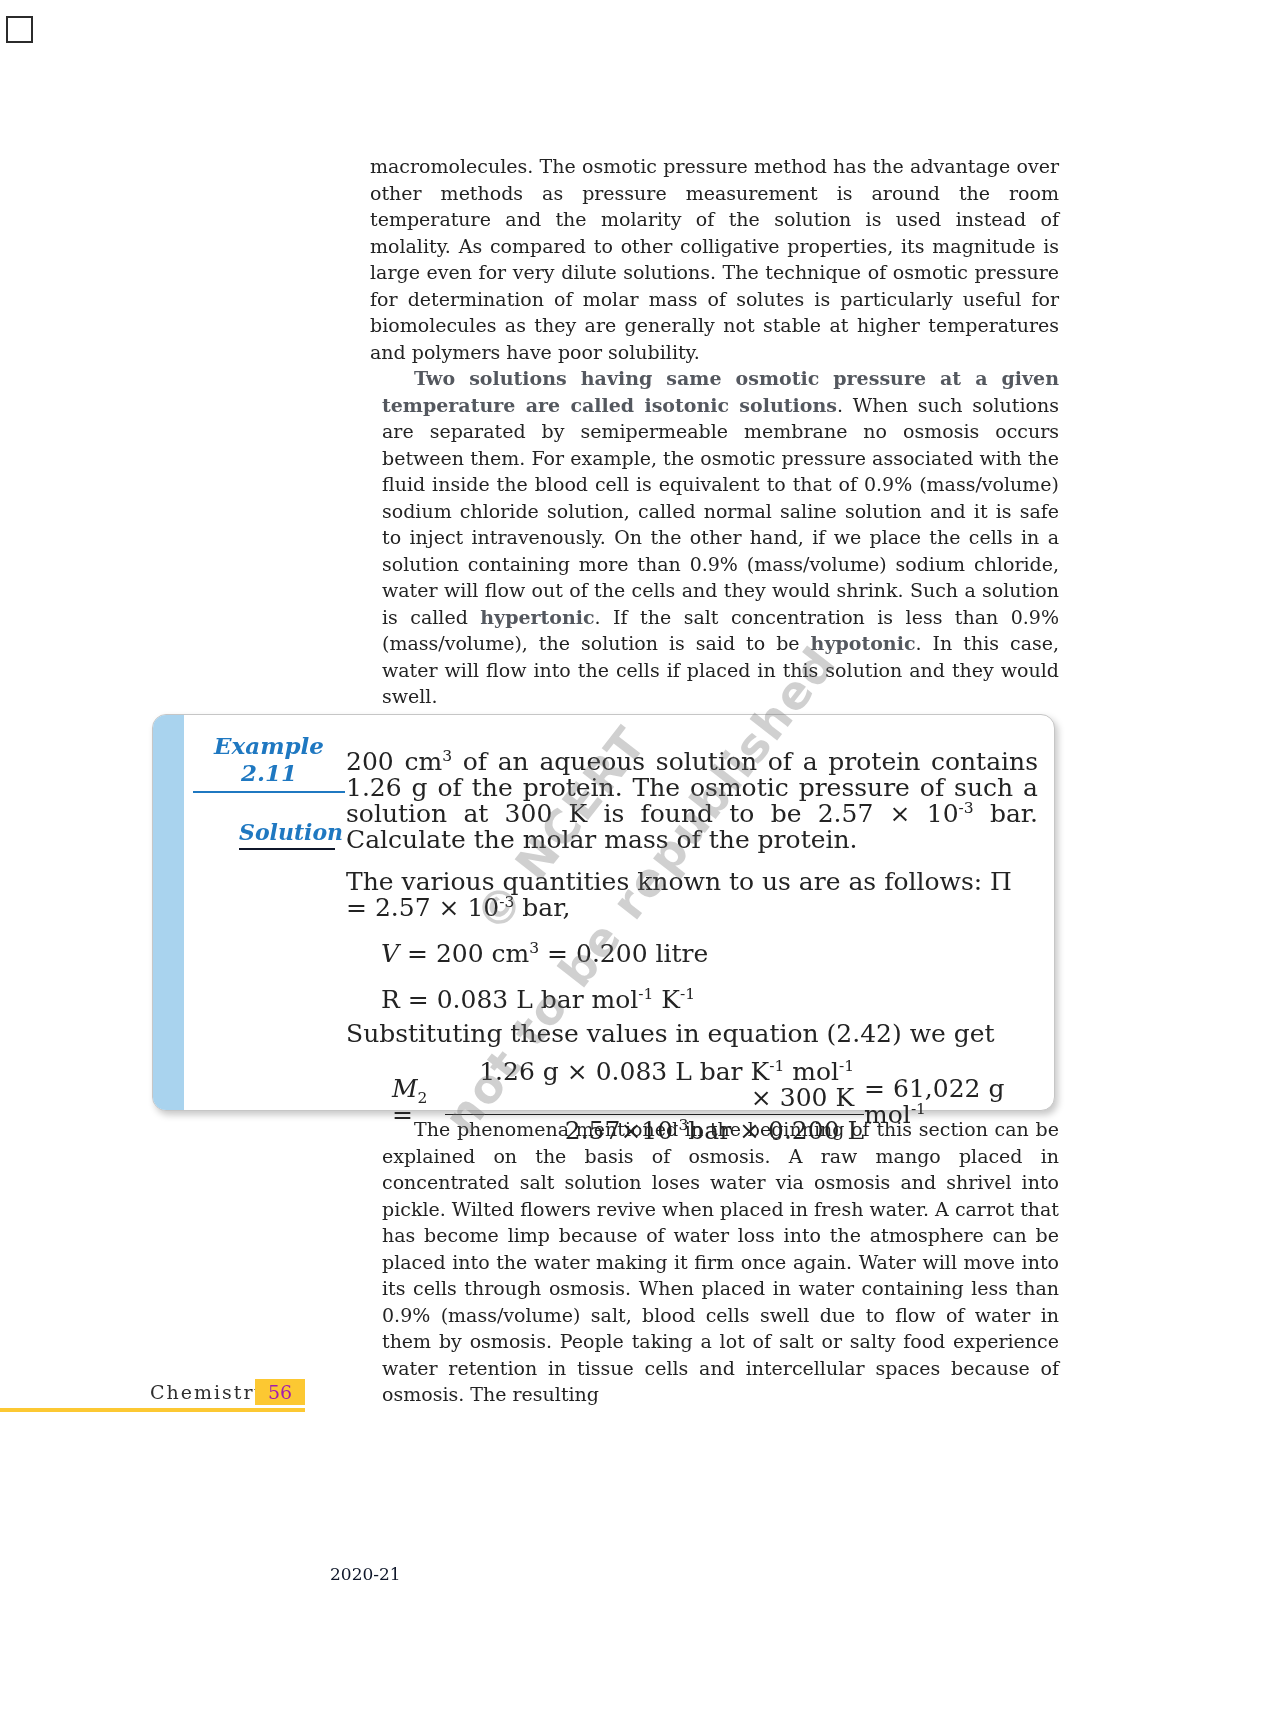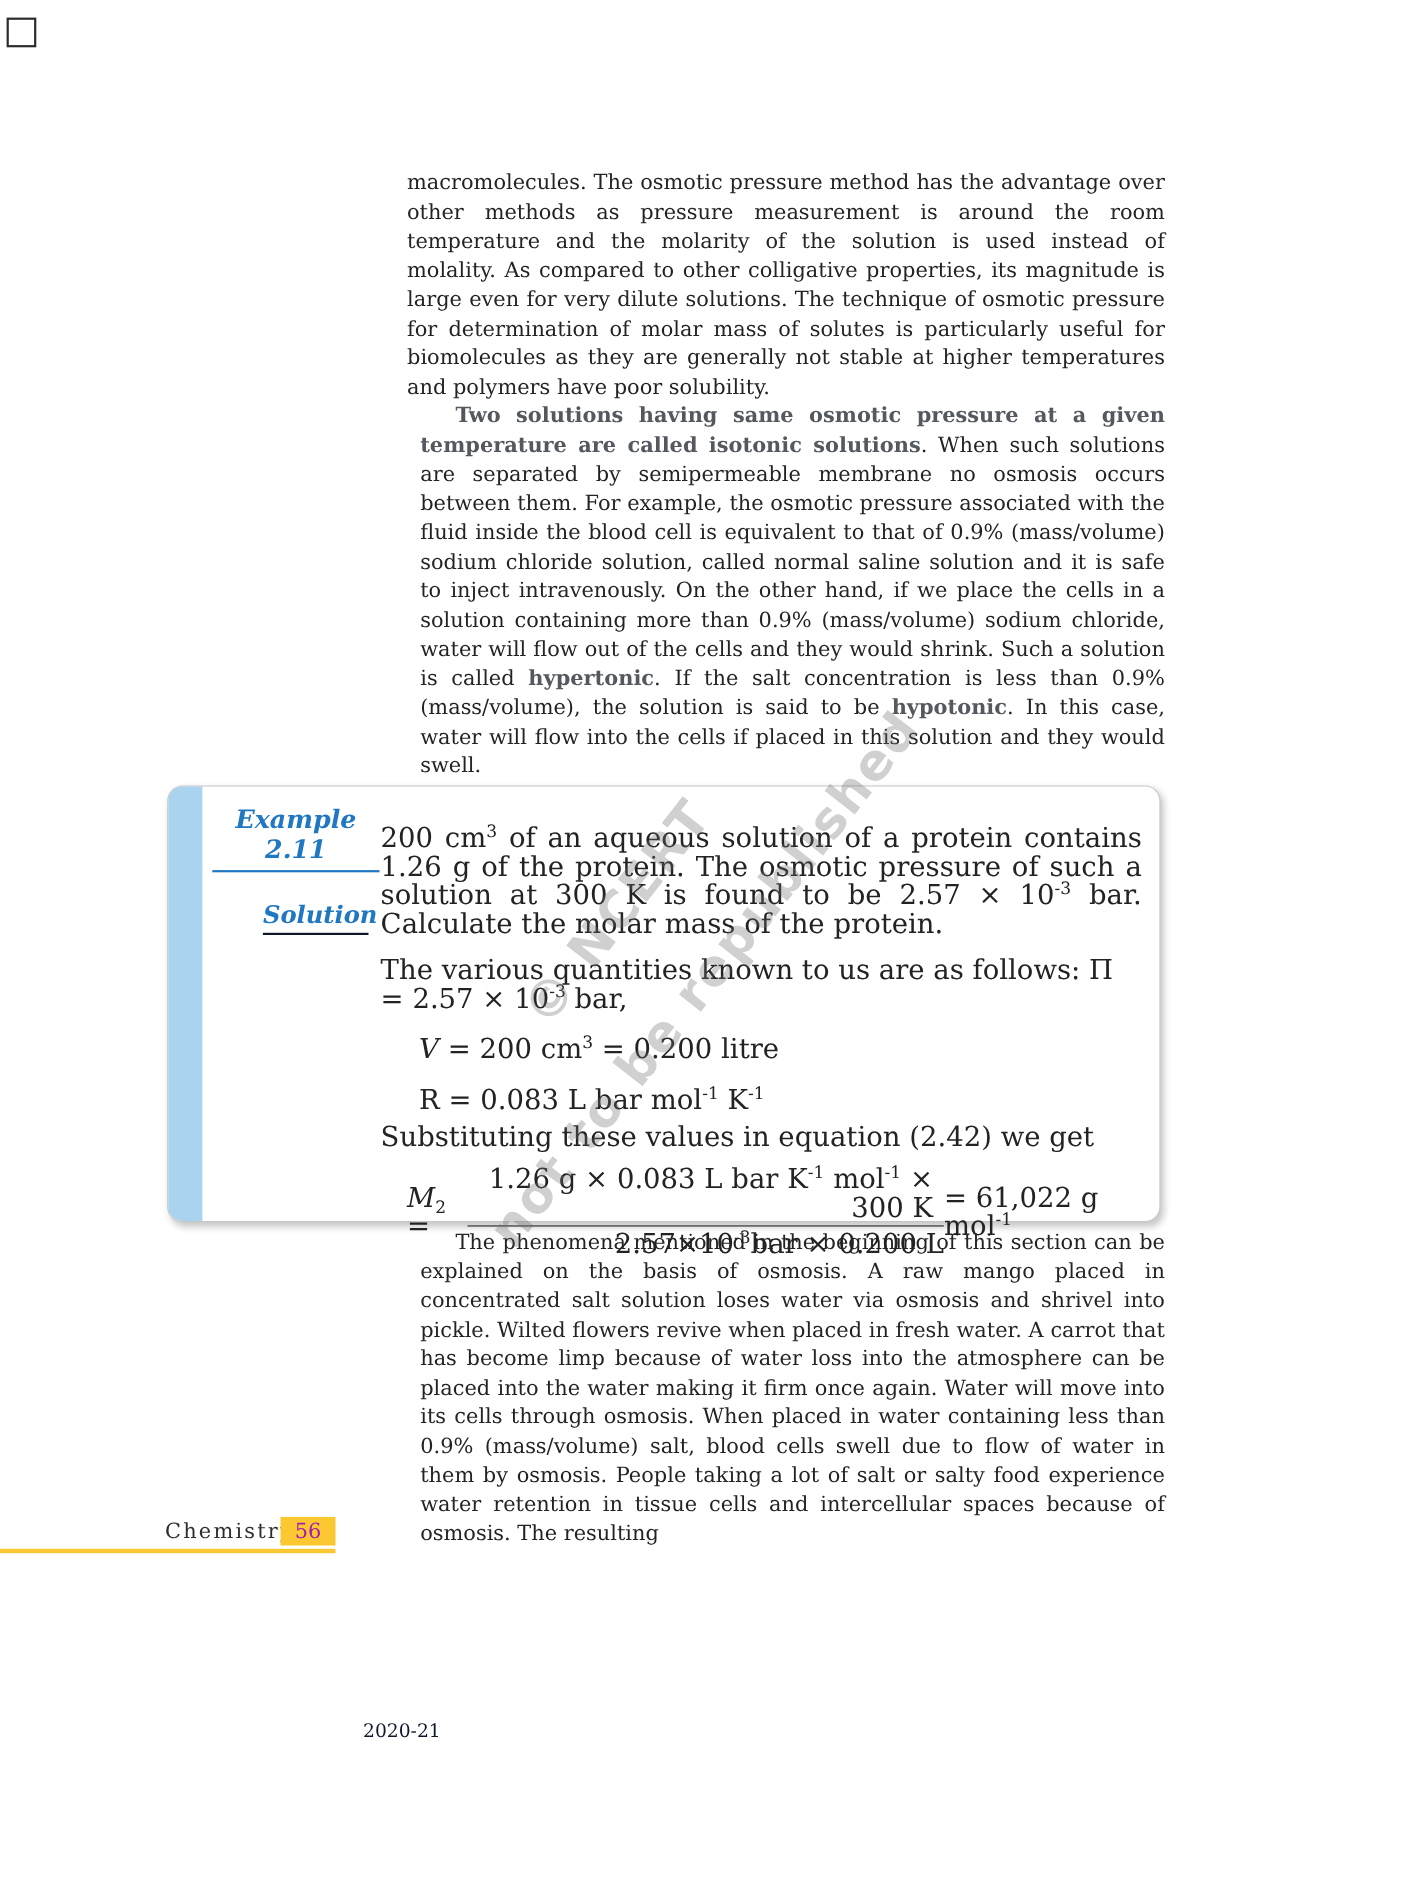--- a/index.html
+++ b/index.html
@@ -44,21 +44,21 @@
     font-size:22px; font-style:italic; font-weight:bold; color:#1f78c1;
     border-bottom:2px solid #0f172a; padding-bottom:3px;
   }
   .ex-content {
     position:absolute; left:193px; top:34px; right:16px;
     font-size:25px; line-height:26px;
   }
   .ex-problem { text-align:justify; margin-bottom:16px; }
   .qty { margin-left:35px; margin-top:20px; }
   .subst-line { margin-top:8px; }
-  .eq-row { margin-top:12px; margin-left:24px; display:flex; align-items:center; gap:0; }
+  .eq-row { margin-top:12px; margin-left:46px; display:flex; align-items:center; gap:0; }
   .fraction { display:inline-block; text-align:right; }
   .fraction .num { display:block; border-bottom:1.6px solid #232323; padding:0 10px 3px; }
   .fraction .den { display:block; padding-top:3px; }
   .var { font-style:italic; }
   sup { font-size:0.62em; vertical-align:super; line-height:0; }
   sub { font-size:0.62em; vertical-align:sub; line-height:0; }
 
   .watermark {
     position:absolute; left:300px; top:760px; width:600px; text-align:center;
     font-family:"DejaVu Sans", sans-serif; font-size:46px; font-weight:bold;

